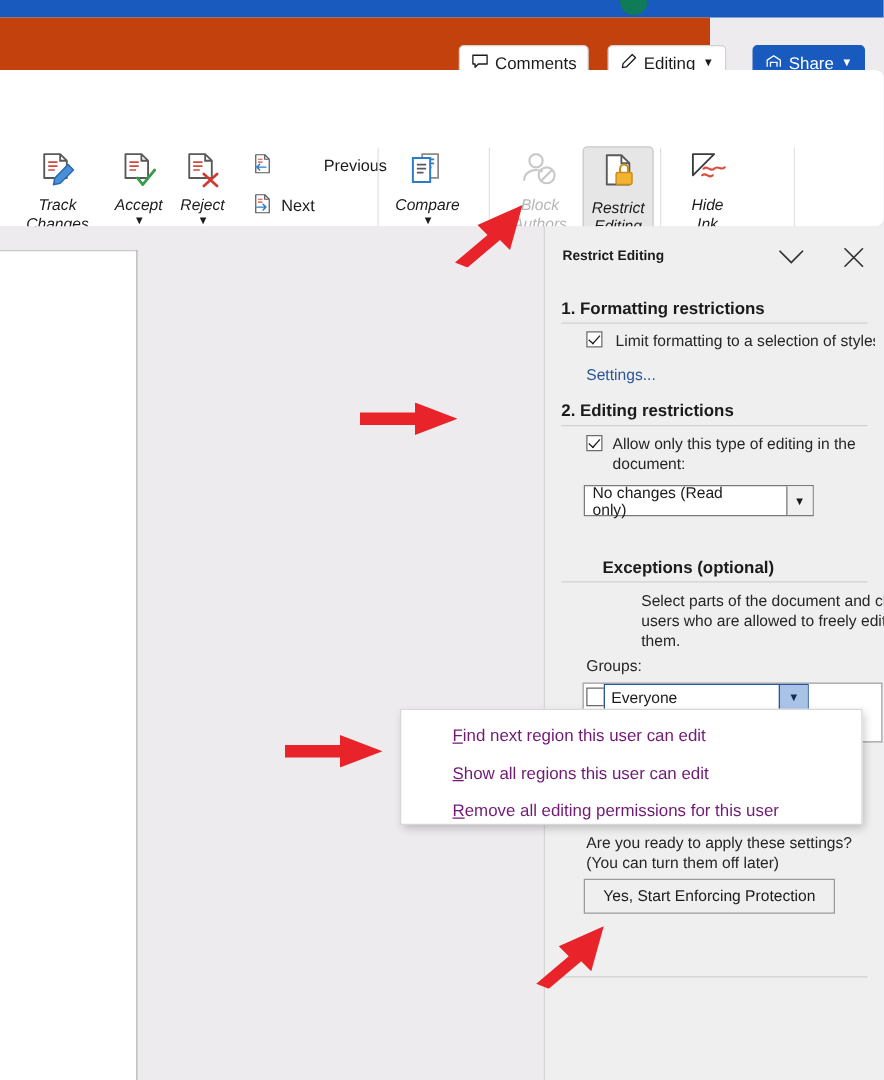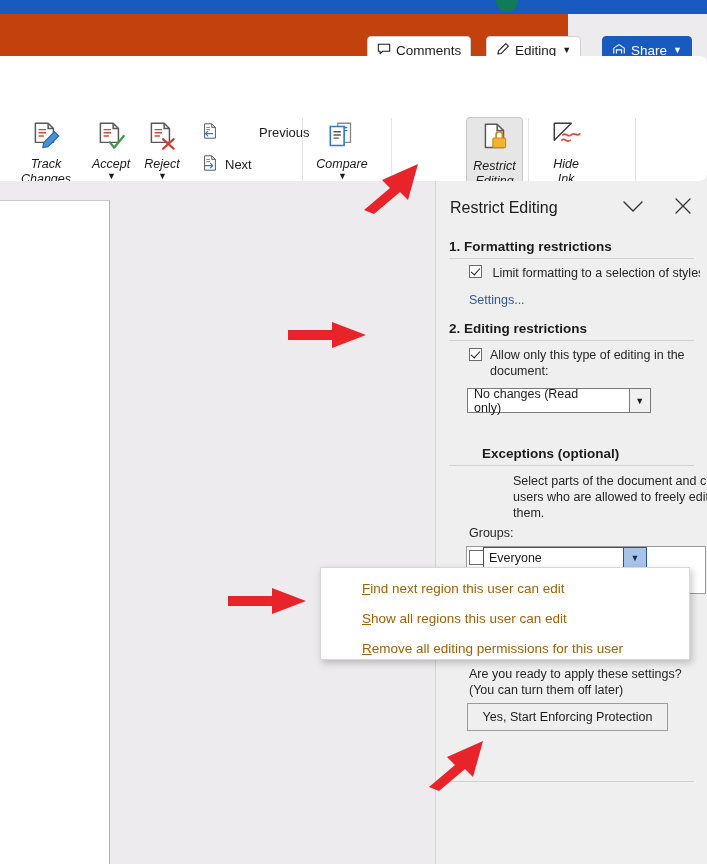--- a/index.html
+++ b/index.html
@@ -38,21 +38,21 @@
   }
   #block-authors{color:#b6b6b6;}
   #ribbon-collapse{position:absolute;left:668px;top:158px;font-size:13px;color:#444;cursor:default;}
   
   #doc-area{position:absolute;left:0;top:181px;width:435px;height:683px;background:#edebee;}
   #doc-page{position:absolute;left:0;top:19px;width:110px;height:664px;background:#ffffff;
      border-right:1px solid #b0b0b0;border-top:1px solid #c9c9c9;box-sizing:border-box;}
   
   #task-pane{position:absolute;left:435px;top:181px;width:272px;height:683px;
      background:#f0efef;border-left:1px solid #d6d4d6;box-sizing:border-box;}
-  #pane-title{position:absolute;left:14px;top:18px;font-size:16px;font-weight:normal;color:#1b1b1b;}
+  #pane-title{position:absolute;left:14px;top:18px;font-size:11px;font-weight:bold;color:#1b1b1b;}
   #pane-chevron{position:absolute;left:186px;top:18px;font-size:16px;color:#333;cursor:default;}
   #pane-close{position:absolute;left:238px;top:16px;font-size:18px;color:#333;cursor:default;}
   .sec-head{position:absolute;left:13px;font-size:13.5px;font-weight:bold;color:#1b1b1b;}
   .sec-rule{position:absolute;left:13px;width:245px;height:1px;background:#d2d0d2;}
   .cb{display:inline-block;width:13px;height:13px;border:1px solid #6b6b6b;background:#fff;
       position:relative;box-sizing:border-box;vertical-align:top;}
   .cb.checked::after{content:"";position:absolute;left:3px;top:0px;width:4px;height:8px;
       border:solid #1b1b1b;border-width:0 1.6px 1.6px 0;transform:rotate(42deg);}
   .pane-txt{position:absolute;font-size:12.5px;color:#262626;line-height:16px;}
   .pane-link{position:absolute;font-size:12.5px;color:#2b579a;cursor:pointer;}
@@ -67,21 +67,21 @@
   #groups-combo .val{padding-left:5px;font-size:12.5px;color:#1b1b1b;}
   #groups-combo .arrow{margin-left:auto;width:22px;height:20px;display:flex;align-items:center;justify-content:center;
      background:#a9c3e8;border-left:1px solid #2a5699;font-size:9px;color:#10305c;}
   #groups-cb{position:absolute;left:469px;top:550px;width:15px;height:15px;border:1px solid #6b6b6b;background:#fff;box-sizing:border-box;}
   #enforce-btn{position:absolute;left:467px;top:703px;width:201px;height:28px;
      background:#f0efef;border:1px solid #9b9b9b;box-sizing:border-box;
      display:flex;align-items:center;justify-content:center;font-size:12.5px;color:#1b1b1b;cursor:default;}
   
   #ctx-menu{position:absolute;left:320px;top:567px;width:370px;height:93px;
      background:#ffffff;border:1px solid #d8d8d8;box-shadow:2px 3px 7px rgba(0,0,0,.22);box-sizing:border-box;}
-  .ctx-item{position:absolute;left:41px;font-size:13.5px;color:#a16207;white-space:nowrap;cursor:default;}
+  .ctx-item{position:absolute;left:41px;font-size:13.5px;color:#701a75;white-space:nowrap;cursor:default;}
   .ctx-item u{text-decoration:underline;}
   
   .arrow-svg{position:absolute;pointer-events:none;}
 </style>
 </head>
 <body>
 
 <div id="titlebar">
   <div id="avatar-dot"></div>
 </div>
@@ -190,20 +190,32 @@
         <path d="M5 7h13v18H5z" fill="#fff" stroke="#2b7cc9" stroke-width="1.5"></path>
         <path d="M8 12h7M8 15h7M8 18h5" stroke="#595959" stroke-width="1.3"></path>
       </svg>
     </span>
     <span class="lbl">Compare</span>
     <span class="chev">▼</span>
   </div>
 
   <div class="group-sep" style="left:391px;"></div>
 
+  <div class="rb-item" id="block-authors" style="left:399px;top:63px;width:66px;">
+    <span>
+      <svg width="34" height="34" viewBox="0 0 32 32">
+        <circle cx="13" cy="9" r="5" fill="none" stroke="#c9c9c9" stroke-width="1.6"></circle>
+        <path d="M4 24c0-5 4-8 9-8 2 0 3.6.4 5 1.2" fill="none" stroke="#c9c9c9" stroke-width="1.6"></path>
+        <circle cx="21" cy="20" r="6" fill="none" stroke="#c9c9c9" stroke-width="1.6"></circle>
+        <path d="M17 24l8-8" stroke="#c9c9c9" stroke-width="1.6"></path>
+      </svg>
+    </span>
+    <span class="lbl">Block<br>Authors</span>
+    <span class="chev">▼</span>
+  </div>
 
   <div id="restrict-editing-btn">
     <div class="rb-item" style="left:0;top:3px;width:55px;">
       <span>
         <svg width="34" height="34" viewBox="0 0 32 32">
           <path d="M7 3h11l6 6v16H7z" fill="#fff" stroke="#595959" stroke-width="1.4" stroke-linejoin="round"></path>
           <path d="M18 3v6h6" fill="none" stroke="#595959" stroke-width="1.4"></path>
           <rect x="14" y="16" width="12" height="9" rx="1.2" fill="#f3b331" stroke="#c98c19" stroke-width="1.1"></rect>
           <path d="M17 16v-3a3 3 0 016 0v3" fill="none" stroke="#c98c19" stroke-width="1.6"></path>
         </svg>

